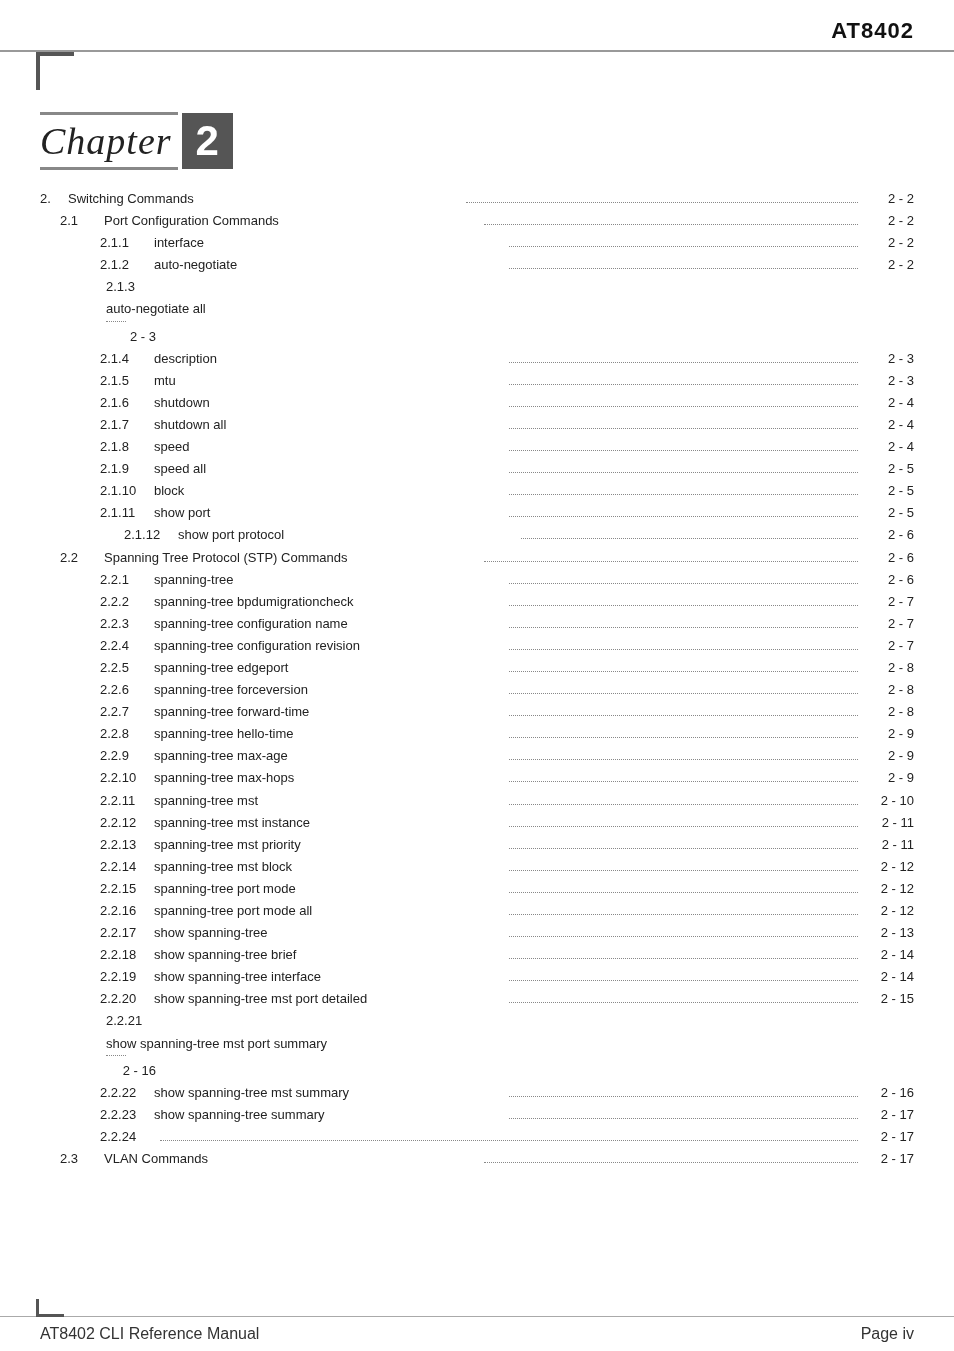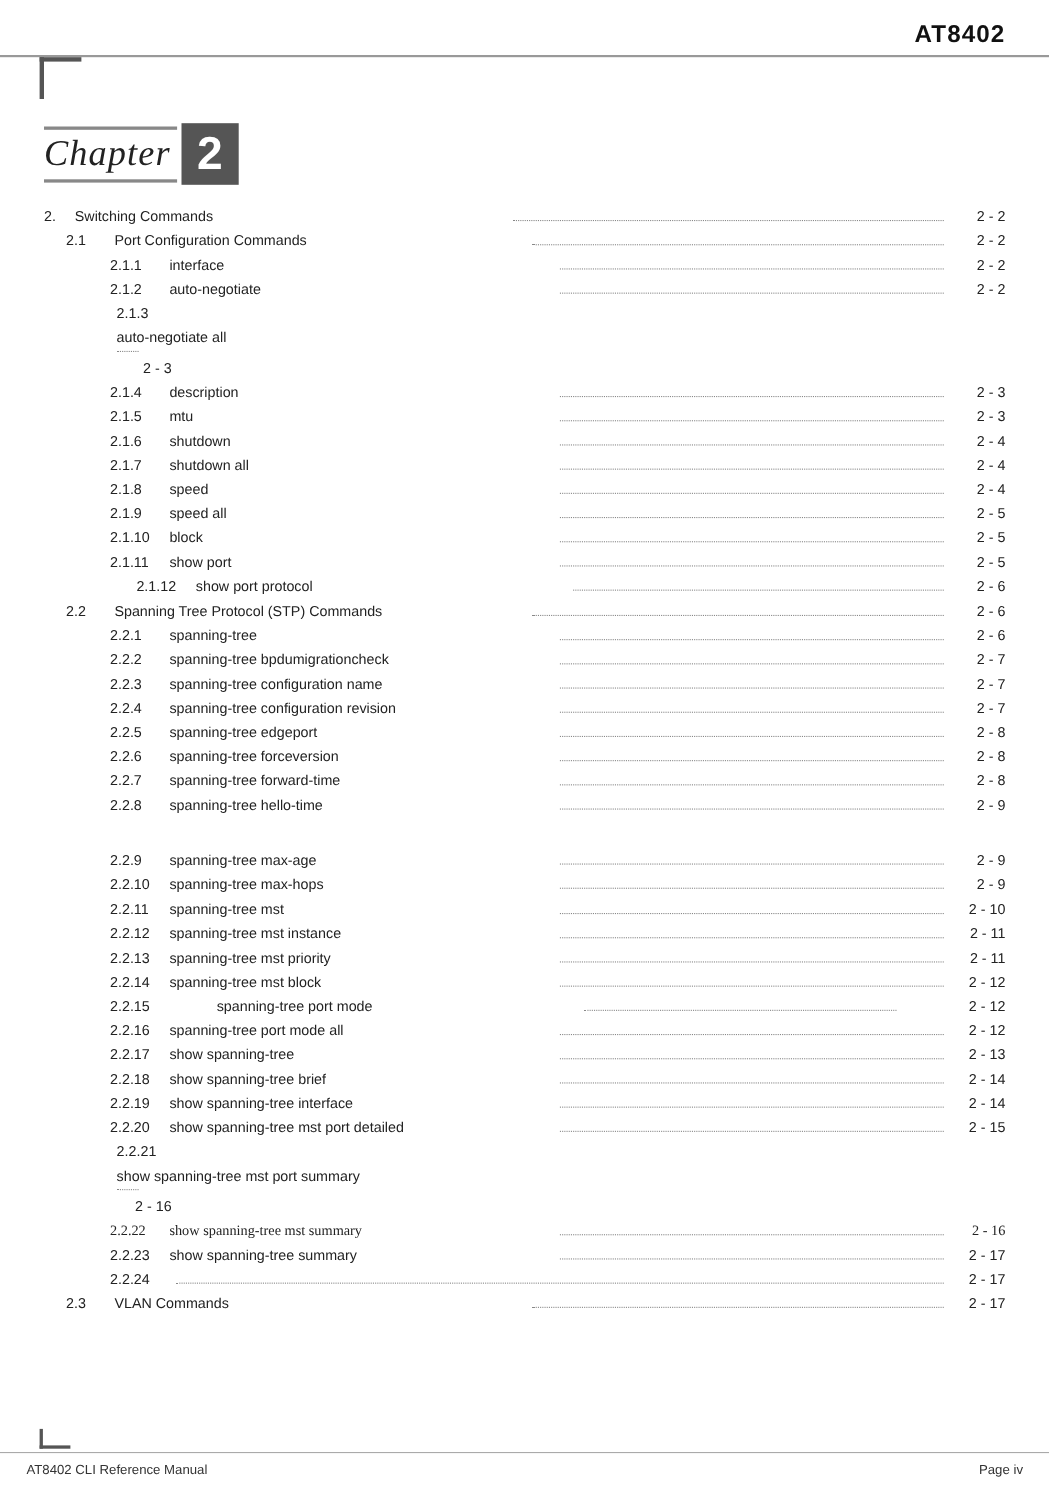--- a/index.html
+++ b/index.html
@@ -44,21 +44,21 @@
       padding: 60px 40px 0 40px;
     }
 
     .chapter-logo {
       display: flex;
       align-items: center;
       margin-bottom: 8px;
     }
 
     .chapter-text {
-      font-size: 33px;
+      font-size: 38px;
       font-style: italic;
       font-weight: 400;
       color: #222;
       letter-spacing: 1px;
       border-bottom: 3px solid #888;
       border-top: 3px solid #888;
       padding: 4px 6px 4px 0;
       font-family: 'Times New Roman', Times, serif;
     }
 
@@ -112,22 +112,22 @@
     
     .footer {
       position: absolute;
       bottom: 0;
       left: 0;
       right: 0;
       border-top: 1px solid #aaa;
       display: flex;
       justify-content: space-between;
       align-items: center;
-      padding: 8px 24px;
-      font-size: 12px;
+      padding: 8px 40px;
+      font-size: 16px;
       color: #333;
     }
 
     .footer-left { }
     .footer-right { }
 
     
     .bottom-left-bracket {
       position: absolute;
       bottom: 34px;
@@ -286,21 +286,21 @@
       <span class="toc-label">spanning-tree forward-time</span>
       <span class="toc-dots"></span>
       <span class="toc-page">2 - 8</span>
     </div>
     <div class="toc-entry" style="padding-left: 60px;">
       <span class="toc-num" style="min-width: 54px;">2.2.8</span>
       <span class="toc-label">spanning-tree hello-time</span>
       <span class="toc-dots"></span>
       <span class="toc-page">2 - 9</span>
     </div>
-    <div class="toc-entry" style="padding-left: 60px; margin-top: 28px;">
+    <div class="toc-entry" style="padding-left: 60px;">
       <span class="toc-num" style="min-width: 54px;">2.2.9</span>
       <span class="toc-label">spanning-tree max-age</span>
       <span class="toc-dots"></span>
       <span class="toc-page">2 - 9</span>
     </div>
     <div class="toc-entry" style="padding-left: 60px;">
       <span class="toc-num" style="min-width: 54px;">2.2.10</span>
       <span class="toc-label">spanning-tree max-hops</span>
       <span class="toc-dots"></span>
       <span class="toc-page">2 - 9</span>
@@ -322,21 +322,21 @@
       <span class="toc-label">spanning-tree mst priority</span>
       <span class="toc-dots"></span>
       <span class="toc-page">2 - 11</span>
     </div>
     <div class="toc-entry" style="padding-left: 60px;">
       <span class="toc-num" style="min-width: 54px;">2.2.14</span>
       <span class="toc-label">spanning-tree mst block</span>
       <span class="toc-dots"></span>
       <span class="toc-page">2 - 12</span>
     </div>
-    <div class="toc-entry" style="padding-left: 60px; gap: 43px;">
+    <div class="toc-entry" style="padding-left: 60px;">
       <span class="toc-num" style="min-width: 54px;">2.2.15</span>
       <span class="toc-label">spanning-tree port mode</span>
       <span class="toc-dots"></span>
       <span class="toc-page">2 - 12</span>
     </div>
     <div class="toc-entry" style="padding-left: 60px;">
       <span class="toc-num" style="min-width: 54px;">2.2.16</span>
       <span class="toc-label">spanning-tree port mode all</span>
       <span class="toc-dots"></span>
       <span class="toc-page">2 - 12</span>
@@ -364,21 +364,21 @@
       <span class="toc-label">show spanning-tree mst port detailed</span>
       <span class="toc-dots"></span>
       <span class="toc-page">2 - 15</span>
     </div>
     <div class="toc-entry" style="padding-left: 60px; flex-direction: column;">
       <span class="toc-num" style="min-width: 54px;">2.2.21</span>
       <span class="toc-label">show spanning-tree mst port summary</span>
       <span class="toc-dots"></span>
       <span class="toc-page">2 - 16</span>
     </div>
-    <div class="toc-entry" style="padding-left: 60px; font-family: Liberation Serif, serif;">
+    <div class="toc-entry" style="padding-left: 60px;">
       <span class="toc-num" style="min-width: 54px;">2.2.22</span>
       <span class="toc-label">show spanning-tree mst summary</span>
       <span class="toc-dots"></span>
       <span class="toc-page">2 - 16</span>
     </div>
     <div class="toc-entry" style="padding-left: 60px;">
       <span class="toc-num" style="min-width: 54px;">2.2.23</span>
       <span class="toc-label">show spanning-tree summary</span>
       <span class="toc-dots"></span>
       <span class="toc-page">2 - 17</span>

